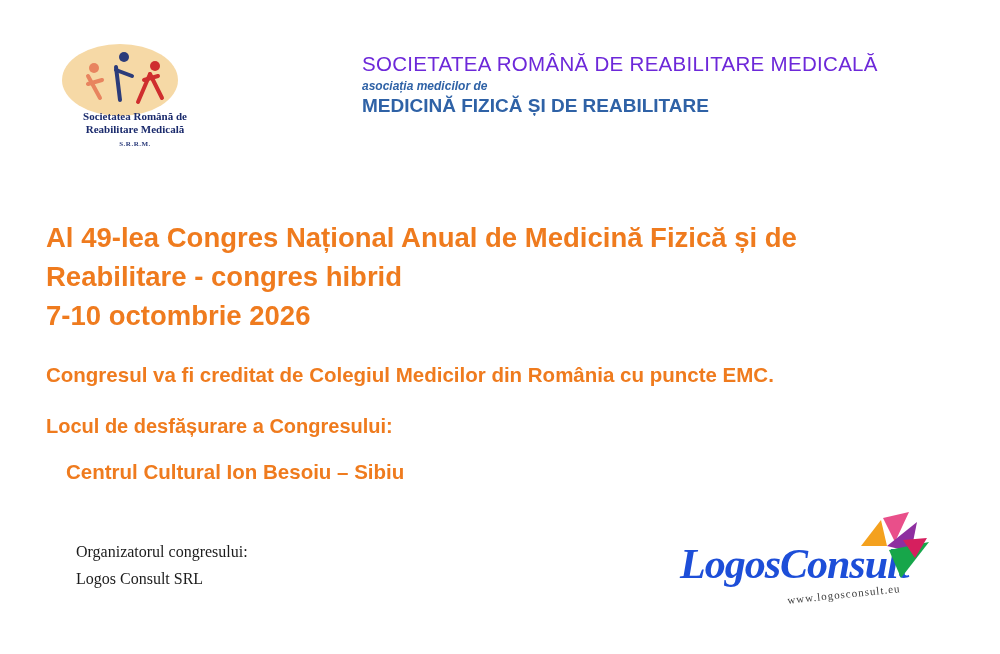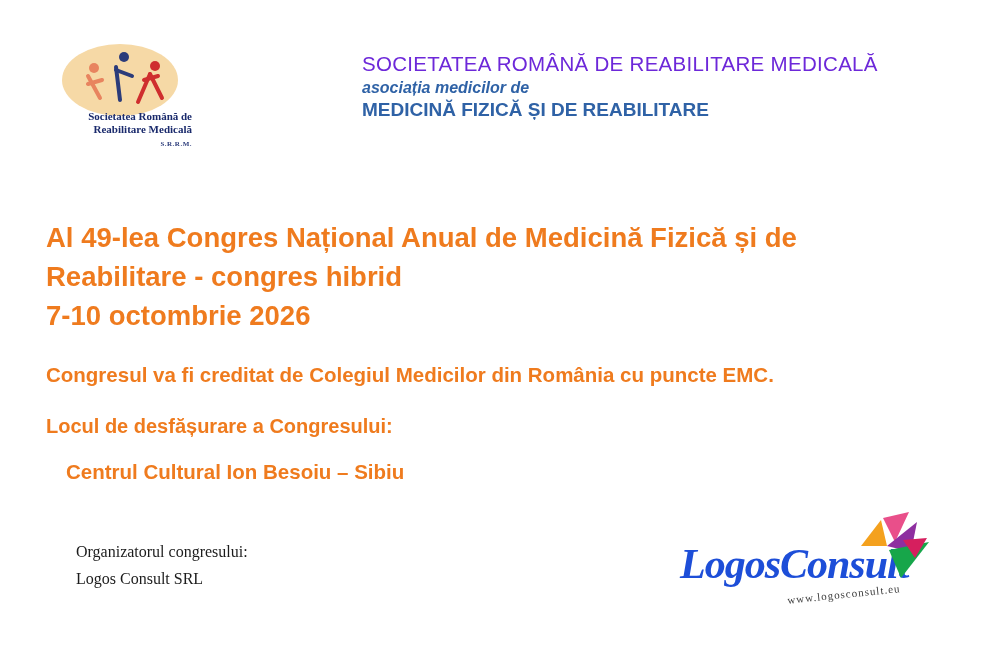--- a/index.html
+++ b/index.html
@@ -28,24 +28,24 @@
     left: 58px;
     top: 6px;
     width: 130px;
     height: 120px;
   }
   .logo-svg {
     display: block;
   }
   .logo-caption {
     position: absolute;
-    left: 4px;
+    left: 12px;
     top: 70px;
     width: 130px;
-    text-align: right;
+    text-align: center;
     font-family: "Liberation Serif", serif;
     font-size: 11px;
     font-weight: bold;
     color: #1a2a6c;
     line-height: 13px;
   }
   .logo-caption .sub {
     display: block;
     font-size: 7px;
     color: #2b3b7a;
@@ -61,21 +61,21 @@
     color: #2e5fa3;
   }
   .org-line1 {
     font-size: 20.5px;
     font-weight: normal;
     letter-spacing: 0.3px;
     color: #6d28d9;
     white-space: nowrap;
   }
   .org-line2 {
-    font-size: 16px;
+    font-size: 12px;
     font-style: italic;
     font-weight: bold;
     color: #2f62a6;
     margin-top: 3px;
     white-space: nowrap;
   }
   .org-line3 {
     font-size: 19px;
     font-weight: bold;
     color: #2f62a6;

